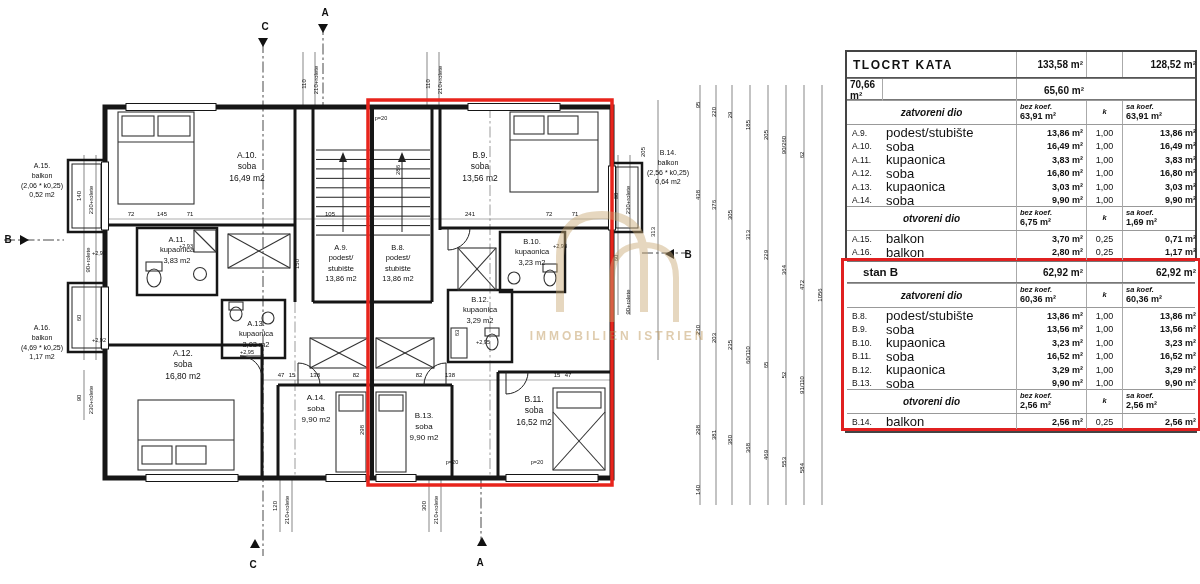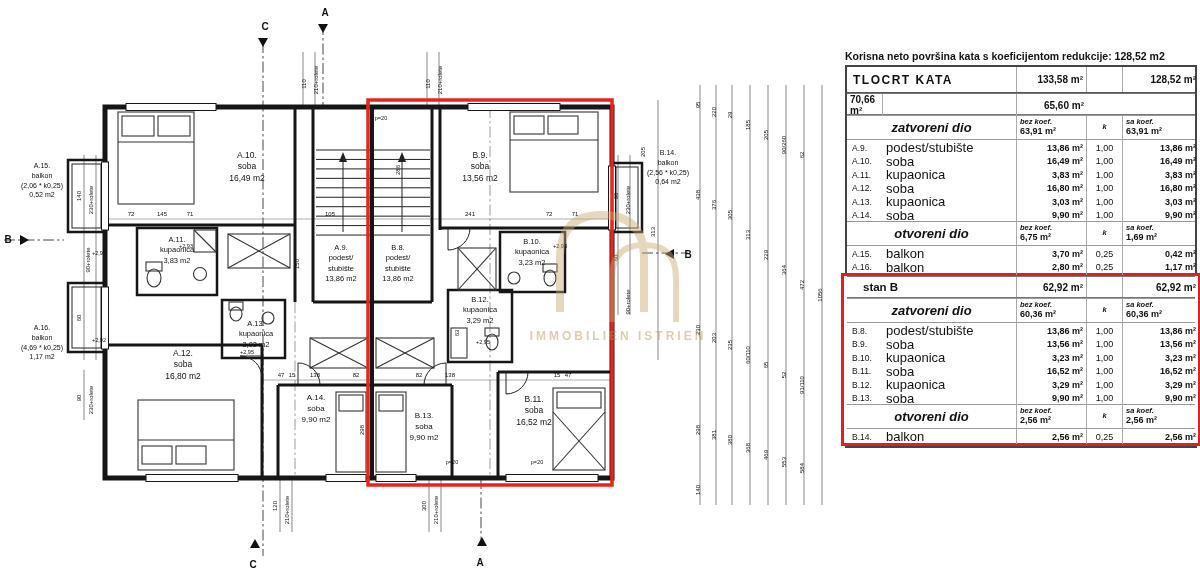--- a/index.html
+++ b/index.html
@@ -28,21 +28,21 @@
   .num{justify-content:flex-end;font-weight:bold;}
   .ctr{justify-content:center;}
   .c-label,.span2,.c-bez,.c-k{border-right:1px solid #aaa;}
   .r-main{height:26px;border-bottom:1.5px solid #555;}
   .main-name{font-weight:bold;font-size:12px;letter-spacing:1.5px;padding-left:6px;}
   .r-main .num{font-size:10px;font-weight:bold;}
   .r-section{height:22px;border-top:1px solid #777;border-bottom:1px solid #777;}
   .sec-name{font-weight:bold;font-size:11.5px;padding-left:16px;}
   .r-section .num{font-size:10px;font-weight:bold;}
   .r-group{height:25px;border-top:1px solid #999;border-bottom:1px solid #999;}
-  .g-name{font-weight:bold;font-style:italic;font-size:13px;justify-content:center;}
+  .g-name{font-weight:bold;font-style:italic;font-size:10px;justify-content:center;}
   .stack{flex-direction:column;justify-content:center;align-items:flex-start;line-height:1.1;}
   .stack.ctr{align-items:center;}
   .sm{font-size:7.5px;font-style:italic;font-weight:bold;}
   .gv{font-size:9px;font-weight:bold;}
   .r-detail{height:13.5px;font-size:9px;}
   .c-code{padding-left:5px;font-size:8.5px;}
   .c-label{font-size:13px;}
   #stanb-wrap{border:3px solid #e02020;margin:0 -6px;padding:0 3px;background:#fff;}
 </style>
 </head>
@@ -398,21 +398,20 @@
       </g>
 
     <g id="watermark-g" opacity="0.45">
       <path d="M560,312 V258 Q560,215 602,215 Q644,215 644,258 V312" stroke="#c8a873" stroke-width="8" fill="none"></path>
       <path d="M612,322 V278 Q612,245 644,245 Q676,245 676,278 V322" stroke="#c8a873" stroke-width="6" fill="none"></path>
       <text x="618" y="340" text-anchor="middle" font-size="12" letter-spacing="3" fill="#b98f4e" font-weight="bold">IMMOBILIEN ISTRIEN</text>
     </g>
   </svg>
 
   <div id="table-panel">
-    <div id="table-title">Korisna neto površina kata s koeficijentom redukcije: 128,52 m2</div>
     <div id="table-box">
         <div class="trow r-main">
           <div class="tcell span2 main-name">TLOCRT  KATA</div>
           <div class="tcell c-bez num">133,58 m²</div>
           <div class="tcell c-k ctr"></div>
           <div class="tcell c-sa num">128,52 m²</div>
         </div>
         <div class="trow r-section">
           <div class="tcell c-bez num">70,66 m²</div>
           <div class="tcell c-k ctr"></div>
@@ -486,21 +485,21 @@
           <div class="tcell stack c-sa">
             <div class="sm">sa koef.</div>
             <div class="gv">1,69 m²</div>
           </div>
         </div>
         <div class="trow r-detail">
           <div class="tcell c-code">A.15.</div>
           <div class="tcell c-label">balkon</div>
           <div class="tcell c-bez num">3,70 m²</div>
           <div class="tcell c-k ctr">0,25</div>
-          <div class="tcell c-sa num">0,42 m²</div>
+          <div class="tcell c-sa num">0,71 m²</div>
         </div>
         <div class="trow r-detail">
           <div class="tcell c-code">A.16.</div>
           <div class="tcell c-label">balkon</div>
           <div class="tcell c-bez num">2,80 m²</div>
           <div class="tcell c-k ctr">0,25</div>
           <div class="tcell c-sa num">1,17 m²</div>
         </div>
         <div class="" id="stanb-wrap">
           <div class="trow r-section">

